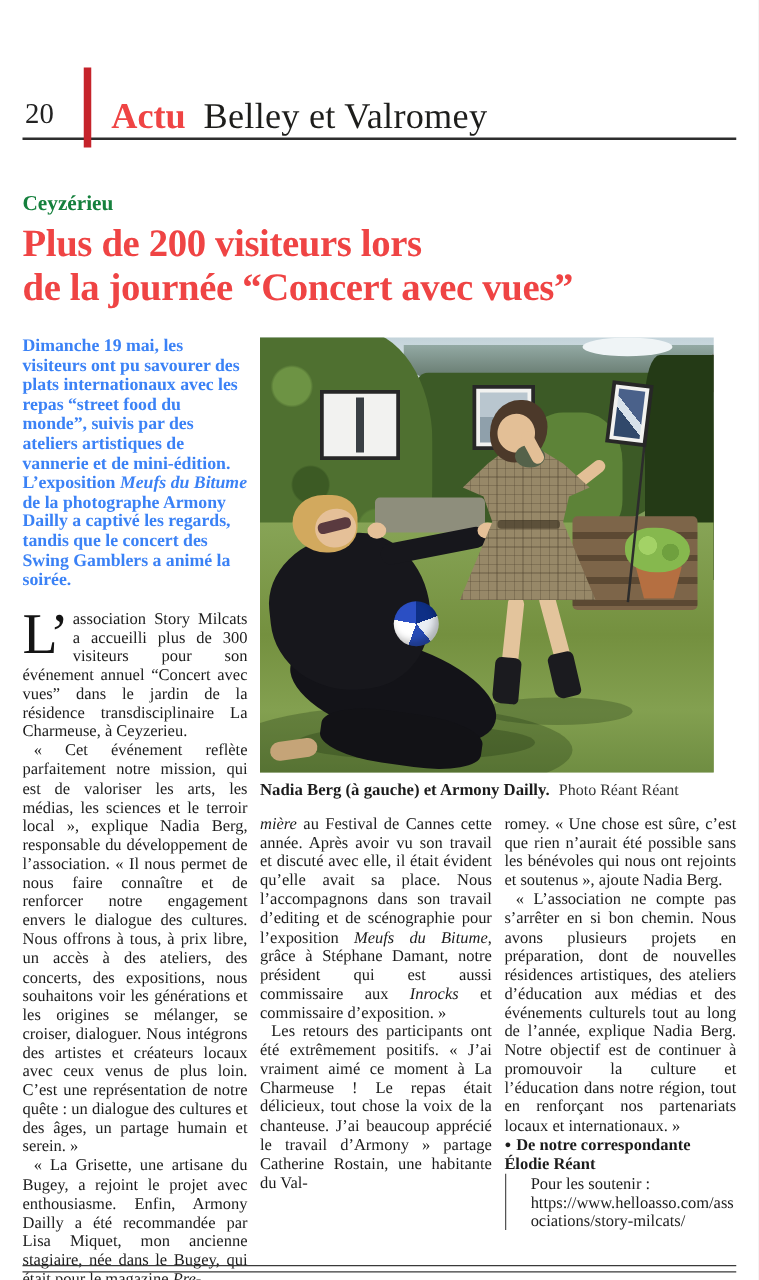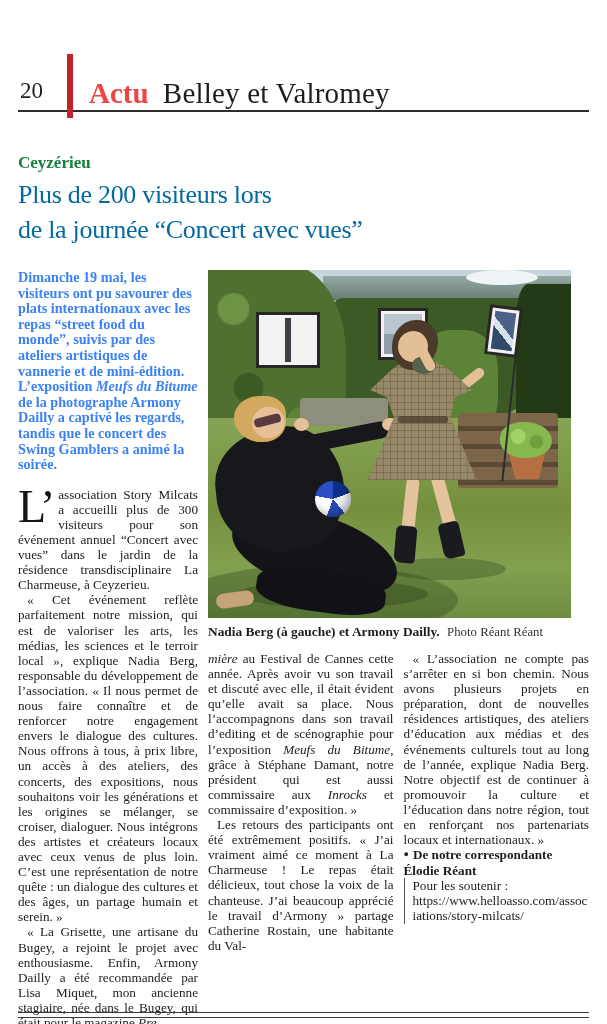--- a/index.html
+++ b/index.html
@@ -10,38 +10,38 @@
   }
   
   .header{position:relative;height:52px;border-bottom:2px solid #2e2e2e;}
   .page-number{position:absolute;left:2px;bottom:6px;font-size:23px;color:#222;}
   .red-bar{position:absolute;left:49px;top:-4px;width:6px;height:64px;background:#c5232b;z-index:2;}
   .masthead{position:absolute;left:71px;bottom:2px;font-size:29px;line-height:30px;white-space:nowrap;}
   .masthead .section{color:#ef4444;font-weight:700;}
   .masthead .edition{color:#1d1d1b;font-weight:400;margin-left:7px;letter-spacing:.2px;}
   
   .kicker{margin-top:42px;color:#15803d;font-weight:700;font-size:17px;line-height:18px;}
-  .headline{margin-top:5px;font-weight:400;color:#0369a1;font-size:26px;line-height:35px;letter-spacing:-.3px;}
+  .headline{margin-top:5px;font-weight:700;color:#ef4444;font-size:31px;line-height:35px;letter-spacing:-.3px;}
   
   .main{display:flex;gap:10px;margin-top:23px;}
   .col1{flex:0 0 180px;width:180px;}
   .rightzone{flex:1;min-width:0;}
   .cols23{display:flex;gap:10px;margin-top:11px;}
   .cols23 .col{flex:1;min-width:0;}
   
   .lead{font-weight:700;font-size:14.2px;line-height:15.6px;text-align:left;color:#3b82f6;}
   .body-txt{font-size:13.2px;line-height:15.1px;text-align:justify;color:#1c1c1c;}
   .body-txt p{margin:0;}
   .body-txt p.indent{text-indent:9px;}
   .body-txt em{font-style:italic;}
   .dropcap{float:left;font-size:46px;line-height:38px;padding:1px 5px 0 0;letter-spacing:-2px;color:#141414;}
   .subhead{font-weight:700;font-size:14px;line-height:16px;margin:7px 0 3px 0;text-align:left;}
   .byline{font-weight:700;font-size:13.2px;line-height:15.5px;margin-top:3px;text-align:left;}
   .bullet{font-size:9px;vertical-align:2px;margin-right:4px;}
-  .support{border-left:1.5px solid #555;padding-left:8px;margin-top:3px;text-align:left;overflow-wrap:anywhere;}
+  .support{border-left:1.5px solid #555;padding-left:20px;margin-top:3px;text-align:left;overflow-wrap:anywhere;}
   
   .caption{margin-top:6px;font-size:13.4px;line-height:16px;}
   .caption .cap-bold{font-weight:700;}
   .caption .cap-credit{font-weight:400;color:#333;font-size:12.8px;margin-left:4px;}
   
   .bottom-rule{position:absolute;left:18px;right:18px;top:1012px;height:4px;
     border-top:1px solid #3a3a3a;border-bottom:1px solid #3a3a3a;}
   
   .photo{position:relative;width:363px;height:348px;overflow:hidden;background:linear-gradient(180deg,#c3d3da 0%,#dde7ea 9%,#cdd9d2 16%,#a9bc90 22%,#7f9a58 30%);}
   .photo *{position:absolute;}
@@ -193,20 +193,21 @@
       </div>
 
       <div class="cols23">
 
         <div class="col body-txt">
           <p><em>mière</em><span> au Festival de Cannes cette année. Après avoir vu son travail et discuté avec elle, il était évident qu’elle avait sa place. Nous l’accompagnons dans son travail d’editing et de scénographie pour l’exposition </span><em>Meufs du Bitume</em><span>, grâce à Stéphane Damant, notre président qui est aussi commissaire aux </span><em>Inrocks</em><span> et commissaire d’exposition. »</span></p>
           <p class="indent">Les retours des participants ont été extrêmement positifs. « J’ai vraiment aimé ce moment à La Charmeuse ! Le repas était délicieux, tout chose la voix de la chanteuse. J’ai beaucoup apprécié le travail d’Armony » partage Catherine Rostain, une habitante du Val-</p>
         </div>
 
         <div class="col body-txt">
+          <p>romey. « Une chose est sûre, c’est que rien n’aurait été possible sans les bénévoles qui nous ont rejoints et soutenus », ajoute Nadia Berg.</p>
           <p class="indent">« L’association ne compte pas s’arrêter en si bon chemin. Nous avons plusieurs projets en préparation, dont de nouvelles résidences artistiques, des ateliers d’éducation aux médias et des événements culturels tout au long de l’année, explique Nadia Berg. Notre objectif est de continuer à promouvoir la culture et l’éducation dans notre région, tout en renforçant nos partenariats locaux et internationaux. »</p>
           <p class="byline"><span class="bullet">●</span><span>De notre correspondante Élodie Réant</span></p>
           <p class="support">Pour les soutenir : https://www.helloasso.com/associations/story-milcats/</p>
         </div>
       </div>
 
     </div>
   </div>
 
   <div class="bottom-rule"></div>

